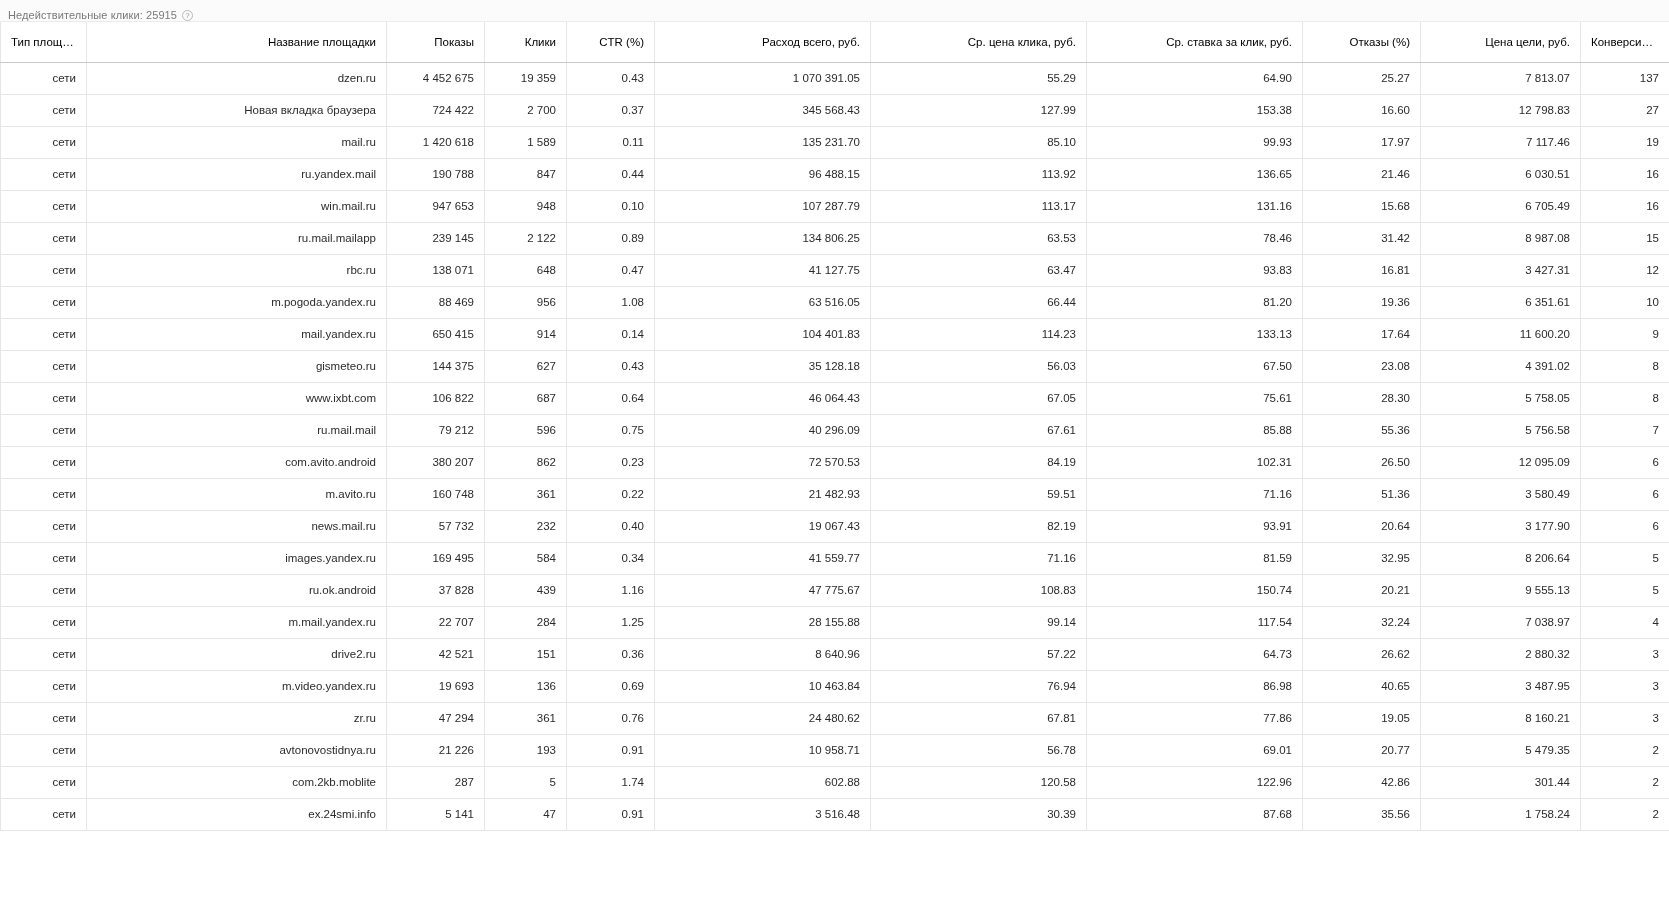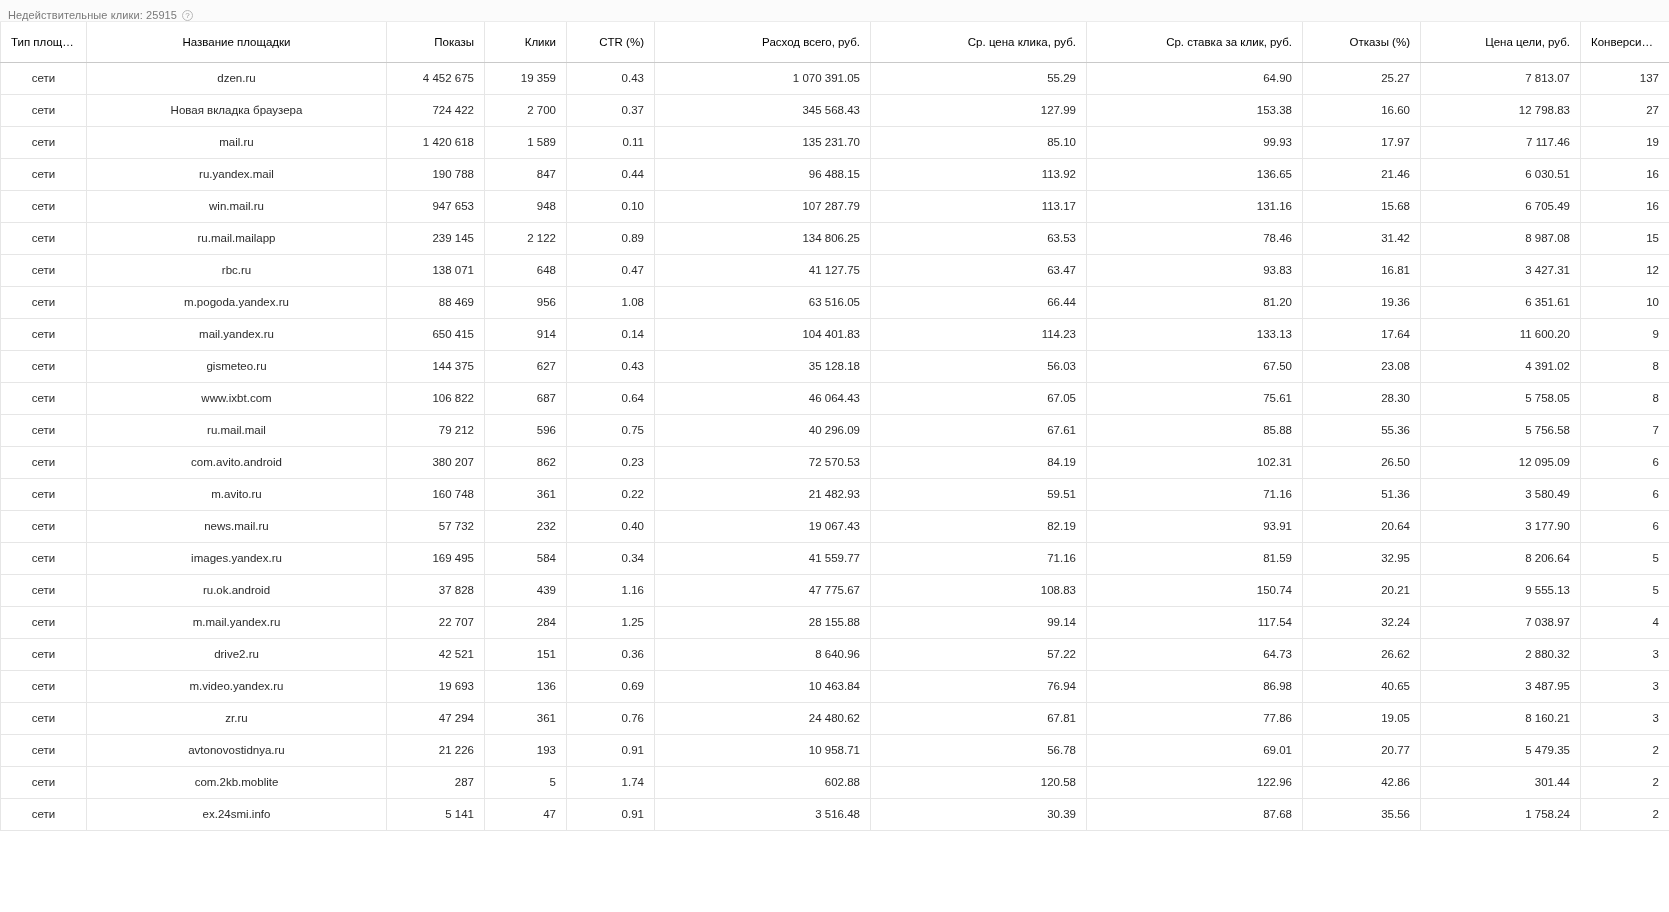--- a/index.html
+++ b/index.html
@@ -72,21 +72,21 @@
     color: #000;
   }
   table.report tr.head-row th {
     height: 40px;
     font-size: 11.5px;
     color: #000;
     border-bottom: 1px solid #c9c9c9;
     background: #ffffff;
   }
   .num { text-align: right; }
-  .txt { text-align: center; }
+  .txt { text-align: right; }
   .col-type  { width: 86px; }
   .col-name  { width: 300px; }
   .col-shows { width: 98px; }
   .col-clicks{ width: 82px; }
   .col-ctr   { width: 88px; }
   .col-spend { width: 216px; }
   .col-cpc   { width: 216px; }
   .col-bid   { width: 216px; }
   .col-bounce{ width: 118px; }
   .col-goal  { width: 160px; }

